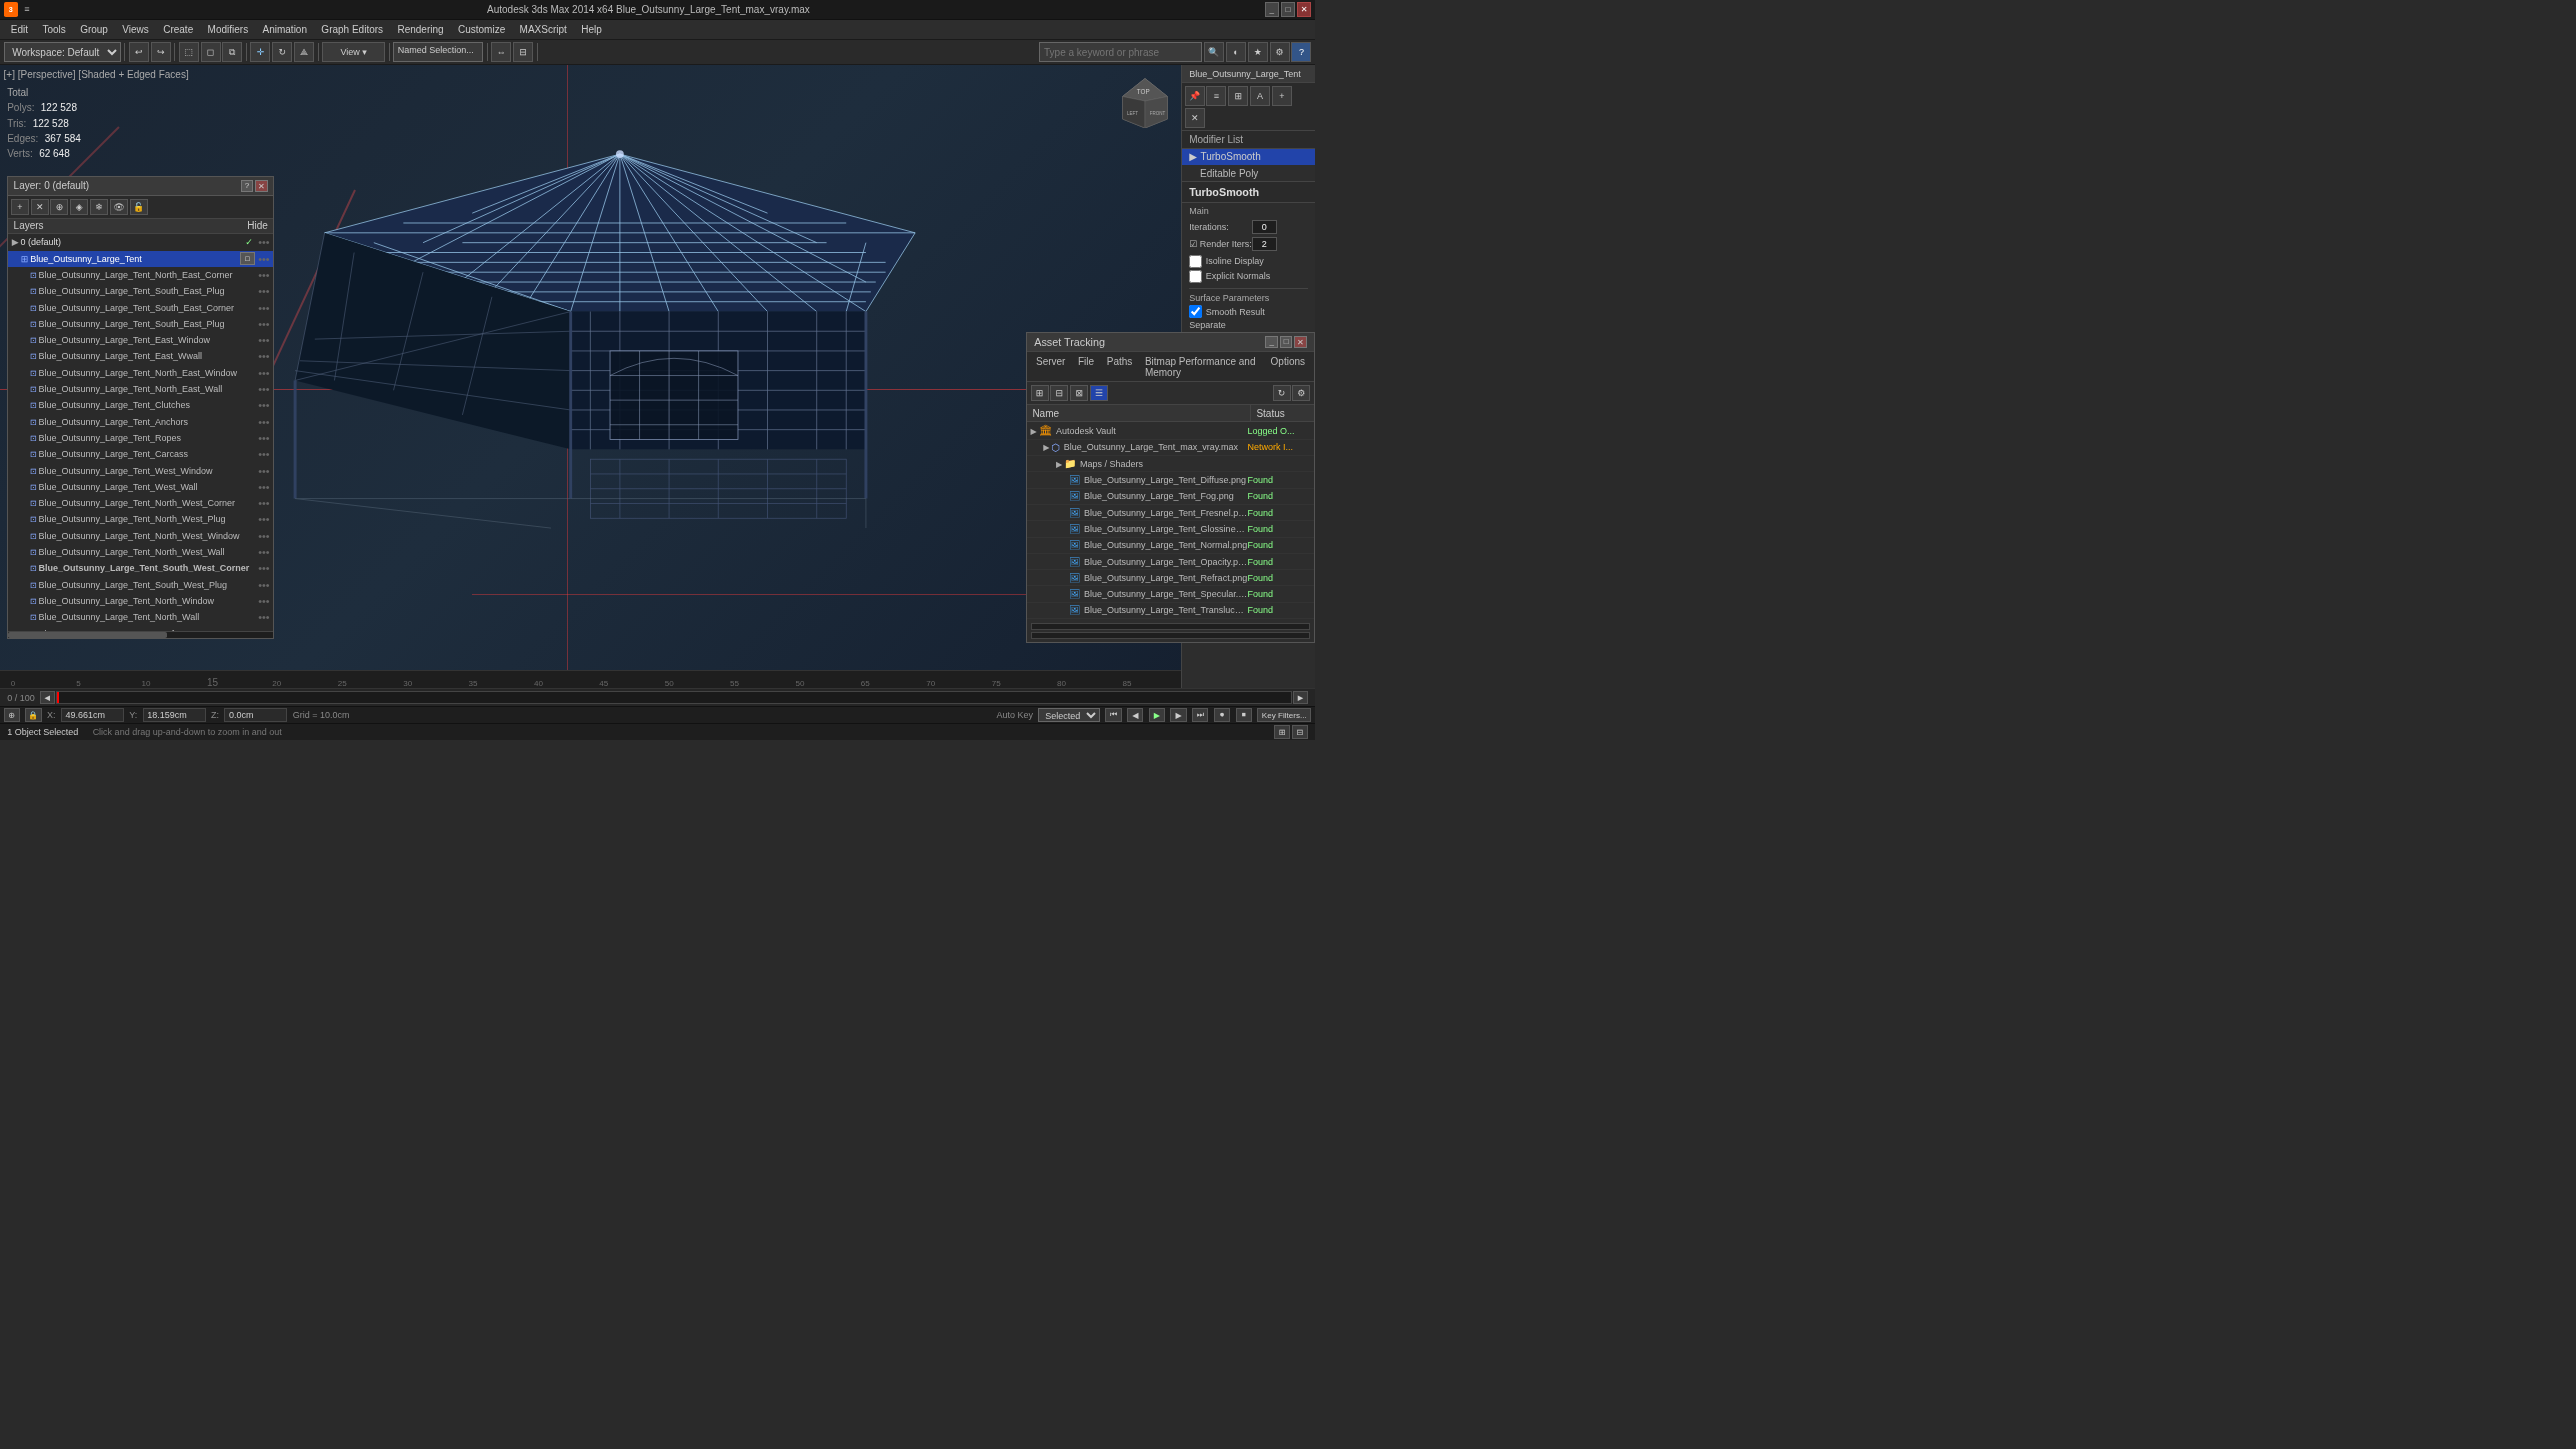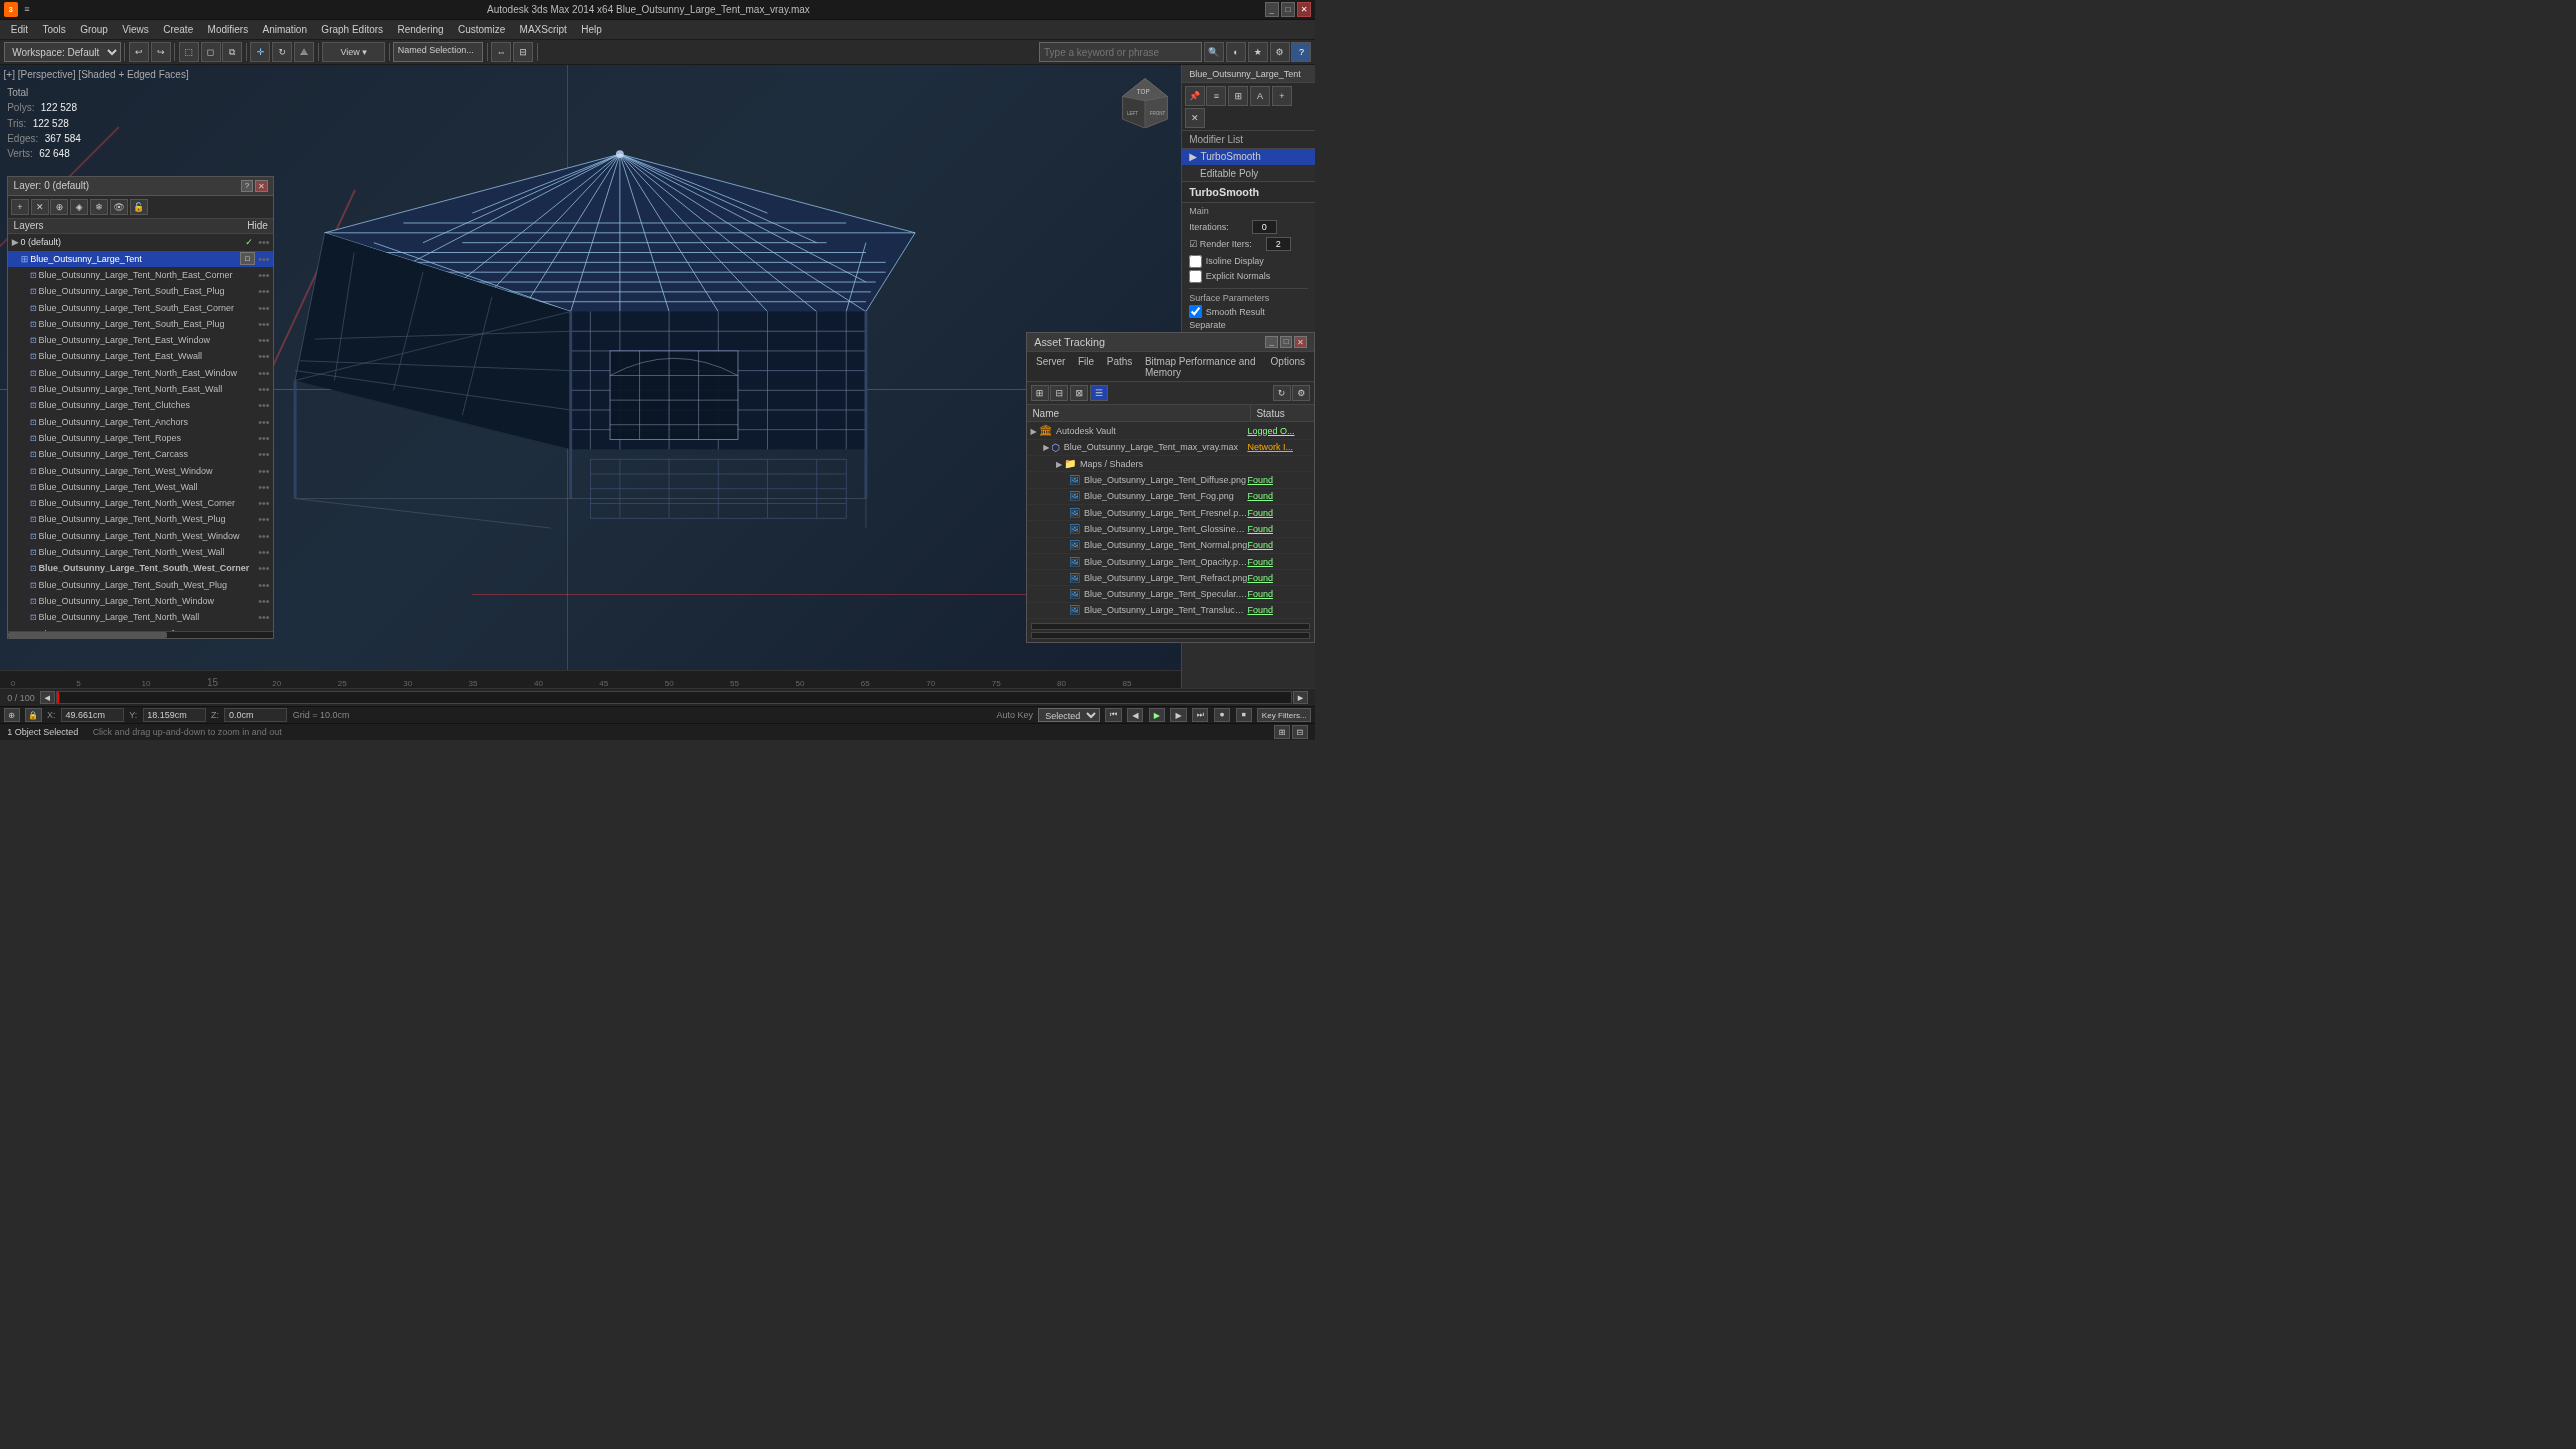--- a/index.html
+++ b/index.html
@@ -268,21 +268,21 @@
       display: flex;
       align-items: center;
       padding: 1.8px 3.6px;
       font-size: 9px;
       color: #bbb;
       border-bottom: 0.9px solid #333;
       cursor: pointer;
       min-height: 16.3px;
     }
     .asset-item-name { flex: 1; white-space: nowrap; overflow: hidden; text-overflow: ellipsis; }
-    .asset-item-status { width: 63px; color: #aaa; white-space: nowrap; text-decoration: underline; }
+    .asset-item-status { width: 63px; color: #aaa; white-space: nowrap; }
     .asset-indent1 { padding-left: 16.3px; }
     .asset-indent2 { padding-left: 29px; }
     .status-loggedin { color: #8f8; }
     .status-network { color: #fa0; }
     .status-found { color: #8f8; }
     #asset-bottom-bars {
       padding: 3.6px;
       gap: 1.8px;
       display: flex;
       flex-direction: column;
@@ -623,21 +623,21 @@
   <div style="font-size:10.8px;font-weight:bold;color:#ddd;padding:3.6px 7.2px;border-bottom:0.9px solid #444;background:#2a2a2a;">TurboSmooth</div>
 
   <div style="padding:3.6px 7.2px;font-size:10px;">
     <div style="color:#aaa;font-size:9px;margin-bottom:3.6px;">Main</div>
 
     <div style="display:flex;align-items:center;gap:3.6px;margin-bottom:2.7px;">
       <span style="font-size:9px;color:#bbb;min-width:59px;">Iterations:</span>
       <input style="width: 25px; height: 14.4px; background: rgb(30, 30, 30); border: 0.9px solid rgb(85, 85, 85); color: rgb(238, 238, 238); font-size: 9px; text-align: center;" value="0">
     </div>
 
-    <div style="display:flex;align-items:center;gap:14px;margin-bottom:3.6px;">
+    <div style="display:flex;align-items:center;gap:0;margin-bottom:3.6px;">
       <span style="font-size:9px;color:#bbb;min-width:59px;">☑ <span>Render Iters:</span></span>
       <input style="width: 25px; height: 14.4px; background: rgb(30, 30, 30); border: 0.9px solid rgb(85, 85, 85); color: rgb(238, 238, 238); font-size: 9px; text-align: center;" value="2">
     </div>
 
     <div style="display:flex;align-items:center;margin-bottom:1.8px;">
       <input type="checkbox" style="margin-right: 3.6px;">
       <span style="font-size:9px;color:#bbb;">Isoline Display</span>
     </div>
 
     <div style="display:flex;align-items:center;margin-bottom:5.4px;">

